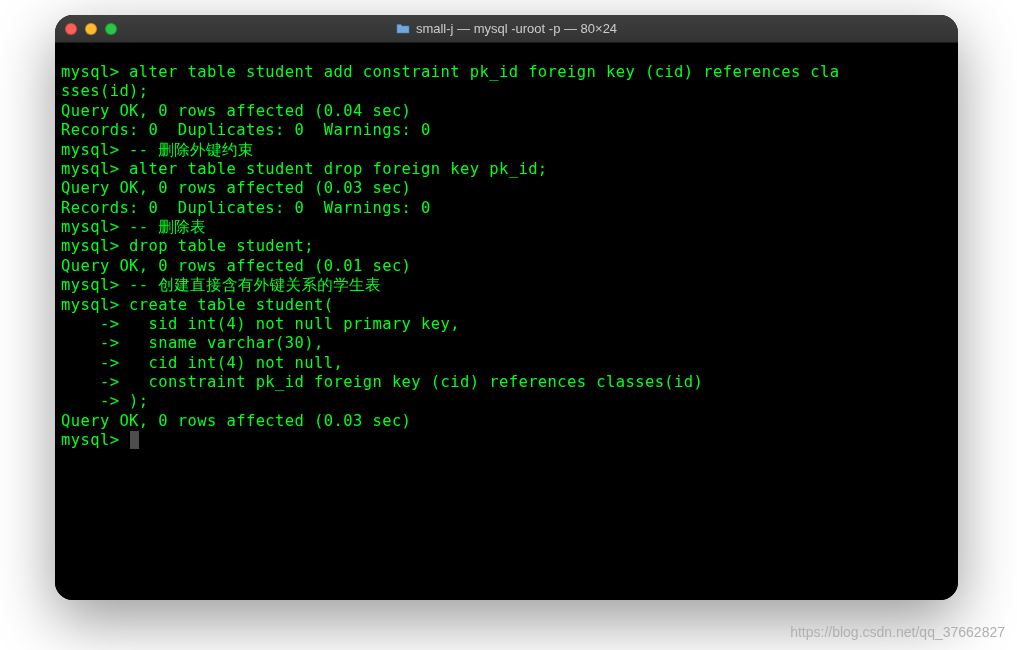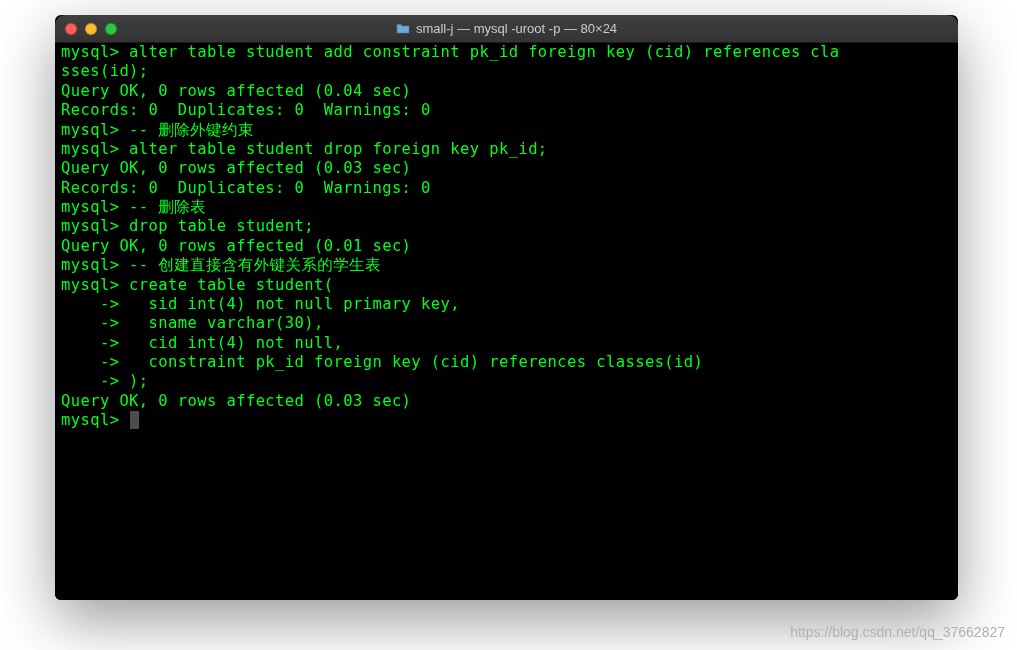--- a/index.html
+++ b/index.html
@@ -14,21 +14,21 @@
       position: relative;
       font-family: -apple-system, BlinkMacSystemFont, sans-serif;
     }
     .terminal-window {
       position: absolute;
       left: 55px;
       top: 15px;
       width: 903px;
       height: 585px;
       background: #000000;
-      border-radius: 6px;
+      border-radius: 18px;
       box-shadow: 0 20px 60px rgba(0,0,0,0.4);
       overflow: hidden;
       display: flex;
       flex-direction: column;
     }
     .title-bar {
       height: 28px;
       background: linear-gradient(to bottom, #3f3f3f, #333333);
       display: flex;
       align-items: center;
@@ -70,21 +70,21 @@
       display: inline-flex;
     }
     .title-text {
       color: #cccccc;
       font-size: 13px;
       font-weight: 500;
     }
     .terminal-body {
       flex: 1;
       background: #000000;
-      padding: 0 6px;
+      padding: 20px 6px;
       overflow: hidden;
       position: relative;
     }
     .terminal-content {
       font-family: "Menlo", "Monaco", "Consolas", monospace;
       font-size: 15.5px;
       line-height: 1.25;
       color: #00ff1c;
       white-space: pre;
       letter-spacing: 0.4px;

